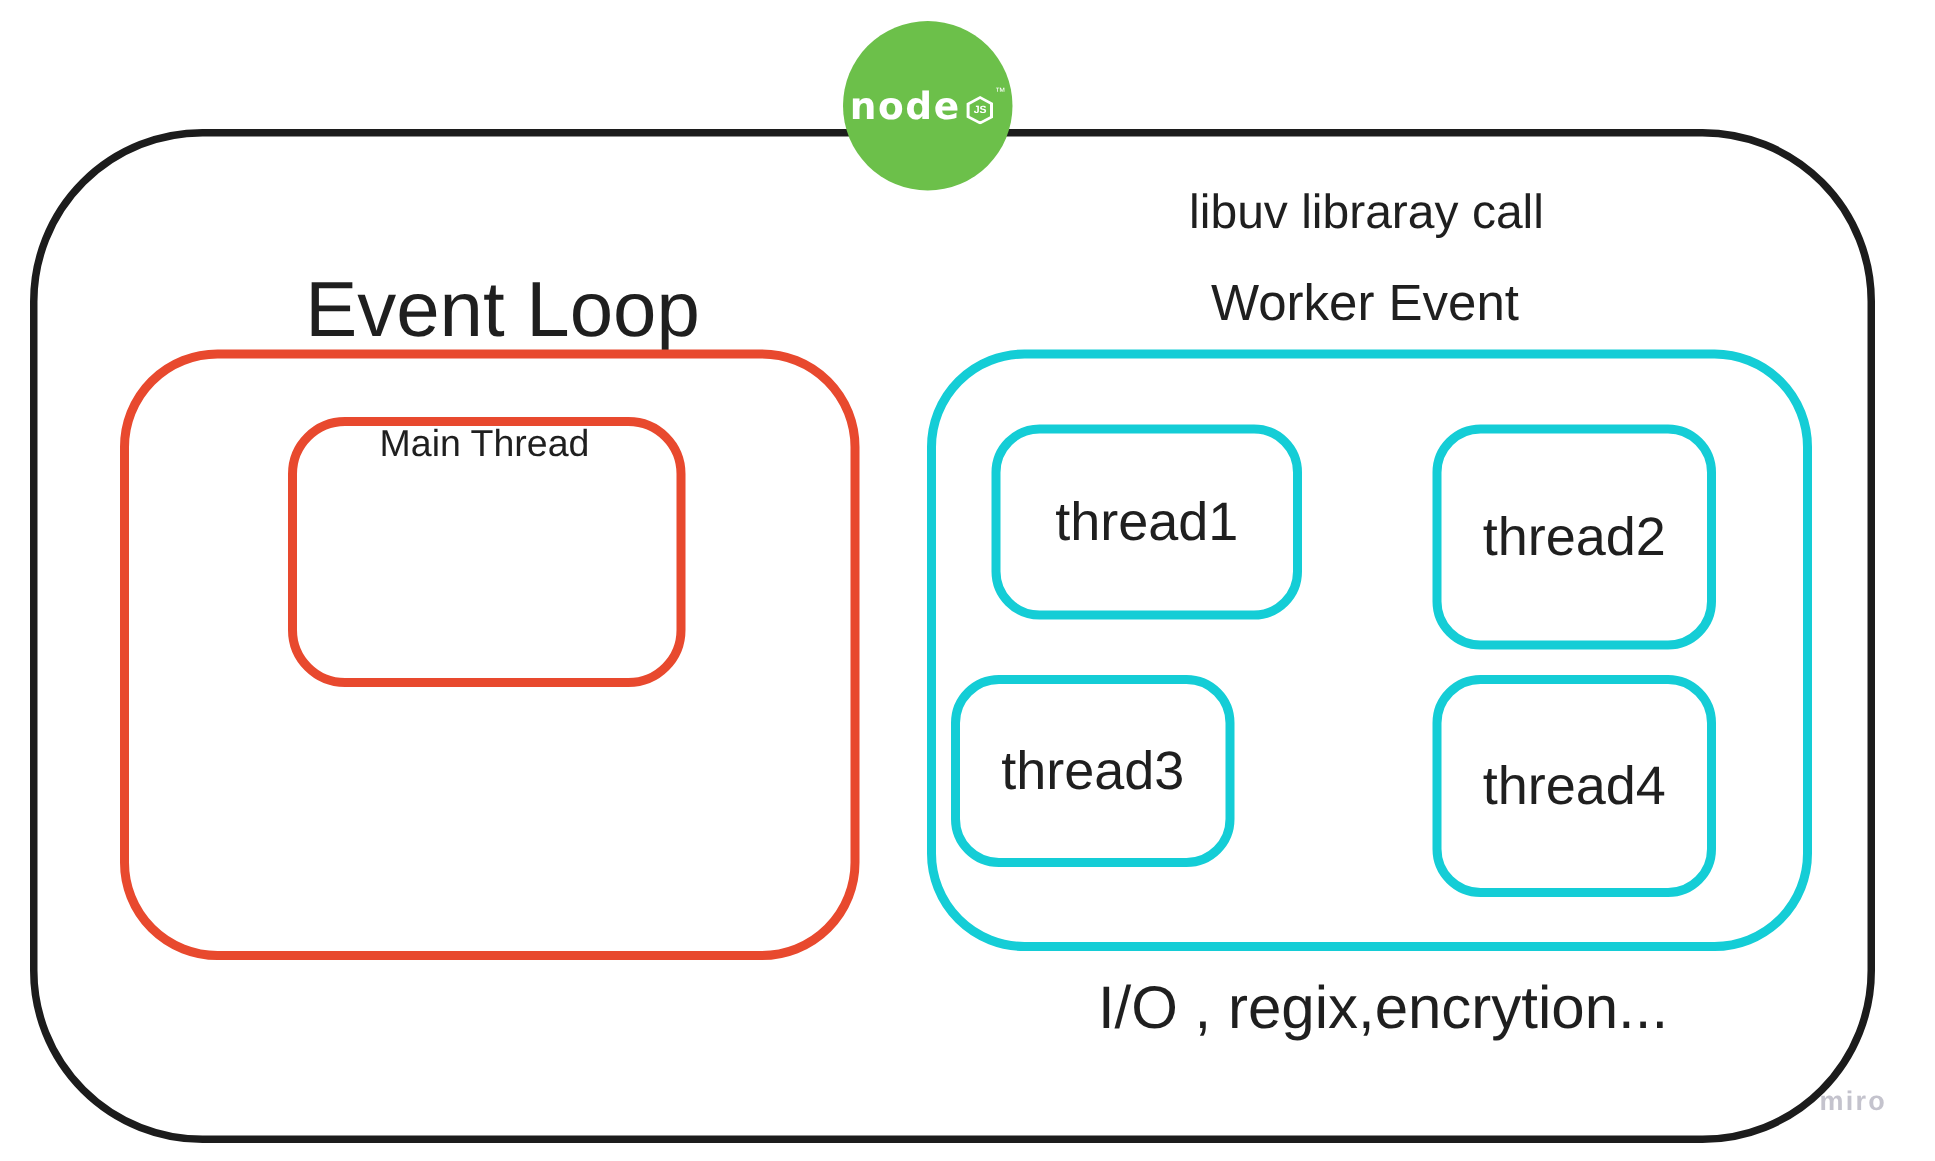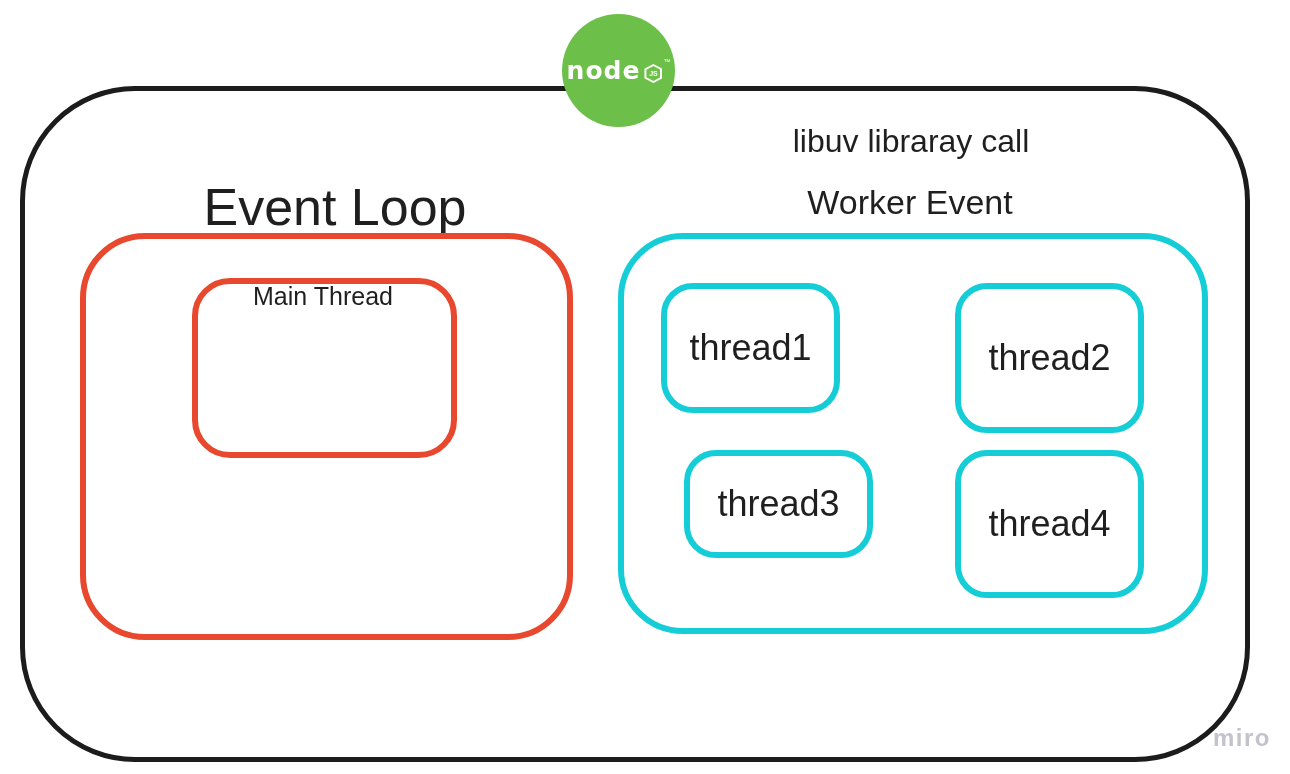--- a/index.html
+++ b/index.html
@@ -72,28 +72,28 @@
   
   .worker-pool-box{
     position:absolute;left:618px;top:233px;width:590px;height:401px;
     box-sizing:border-box;border:6px solid var(--cyan);border-radius:65px;
   }
   .thread-box{
     position:absolute;box-sizing:border-box;border:6px solid var(--cyan);
     border-radius:32px;display:flex;align-items:center;justify-content:center;
     font-size:36px;color:var(--text);
   }
-  .t1{left:661px;top:283px;width:179px;height:130px;}
+  .t1{left:661px;top:283px;width:207px;height:130px;}
   .t2{left:955px;top:283px;width:189px;height:150px;}
-  .t3{left:684px;top:450px;width:189px;height:108px;}
+  .t3{left:634px;top:450px;width:189px;height:128px;}
   .t4{left:955px;top:450px;width:189px;height:148px;}
 
   
   .watermark{
-    position:absolute;left:1213px;top:724px;font-size:24px;font-weight:600;
+    position:absolute;left:1213px;top:724px;font-size:18px;font-weight:600;
     letter-spacing:1.5px;color:var(--watermark);
   }
 </style>
 </head>
 <body>
 
 <div class="canvas">
 
   <div class="outer-box"></div>
 
@@ -123,16 +123,17 @@
   <div class="thread-box t2">
     <span>thread2</span>
   </div>
   <div class="thread-box t3">
     <span>thread3</span>
   </div>
   <div class="thread-box t4">
     <span>thread4</span>
   </div>
 
+  <div class="label io-label">I/O , regix,encrytion...</div>
 
   <div class="watermark">miro</div>
 
 </div>
 
 </body></html>

